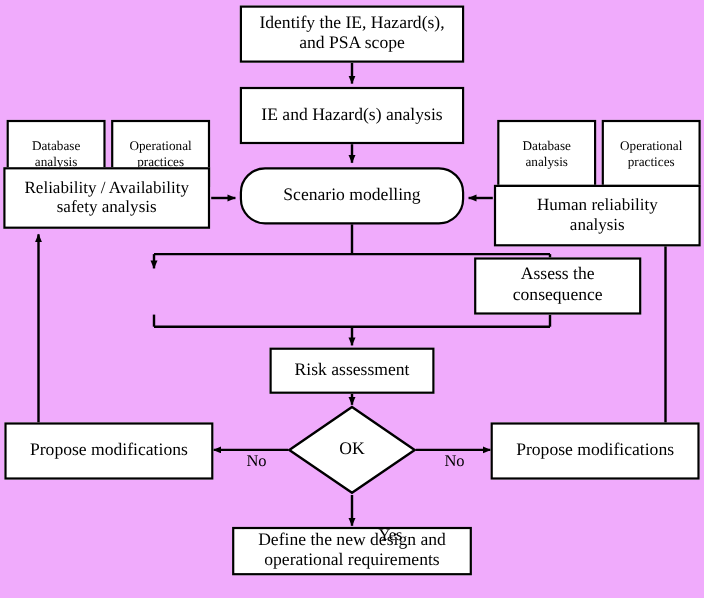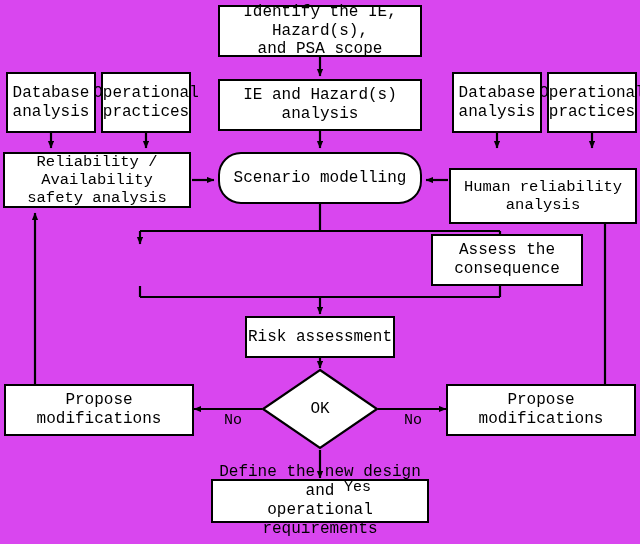--- a/index.html
+++ b/index.html
@@ -4,39 +4,39 @@
 <style>
   html, body {
     margin: 0;
     padding: 0;
     background: #ffffff;
   }
   #canvas {
     position: relative;
     width: 640px;
     height: 544px;
-    background: #d946ef;
-    font-family: Liberation Mono, monospace;
+    background: #f0abfc;
+    font-family: Liberation Serif, serif;
     overflow: hidden;
   }
   .node {
     position: absolute;
     box-sizing: border-box;
     border: 2px solid #000000;
     background: #ffffff;
     display: flex;
     align-items: center;
     justify-content: center;
     text-align: center;
     color: #000000;
     line-height: 1.18;
     white-space: pre-line;
     z-index: 3;
   }
-  .node.small { font-size: 16px; }
+  .node.small { font-size: 12px; margin-top: 37px; }
   .node.med   { font-size: 15.5px; }
   .node.big   { font-size: 16px; }
 
   .diamond-wrap {
     position: absolute;
     z-index: 3;
     text-align: right;
   }
   .diamond-wrap svg { display: block; }
   .diamond-label {

